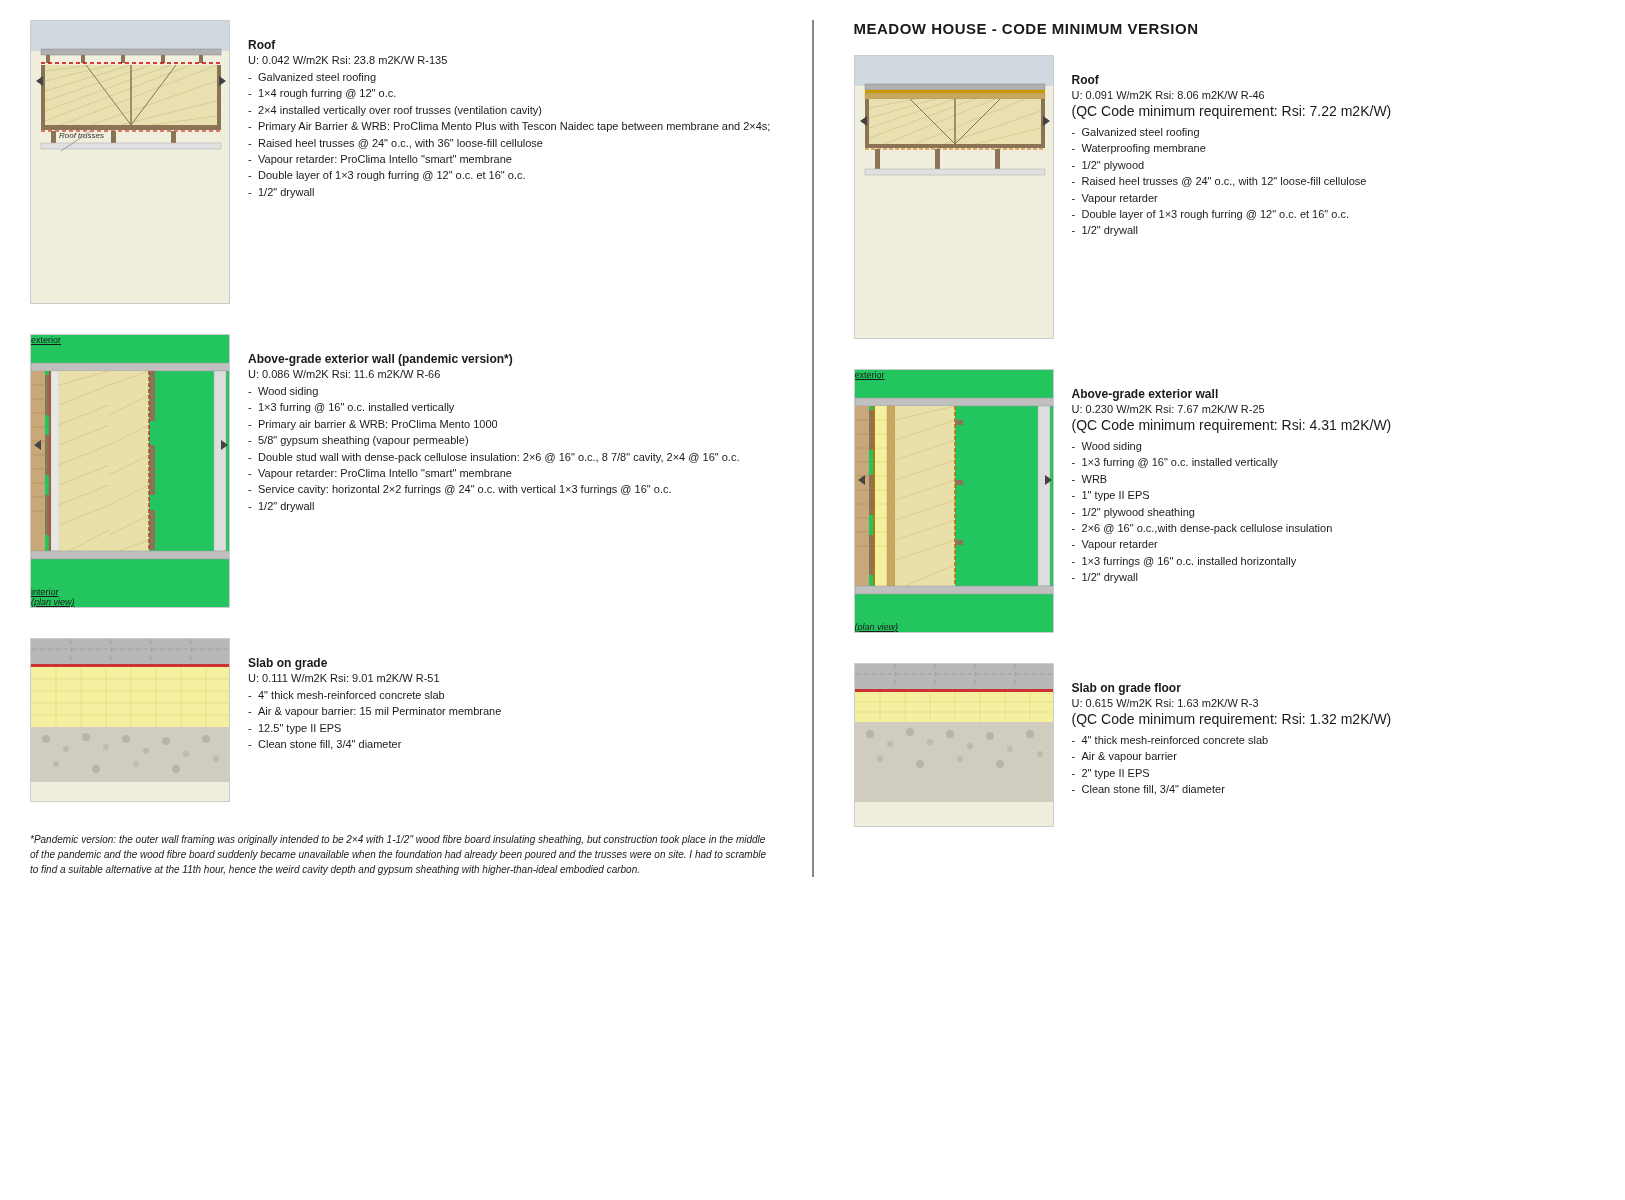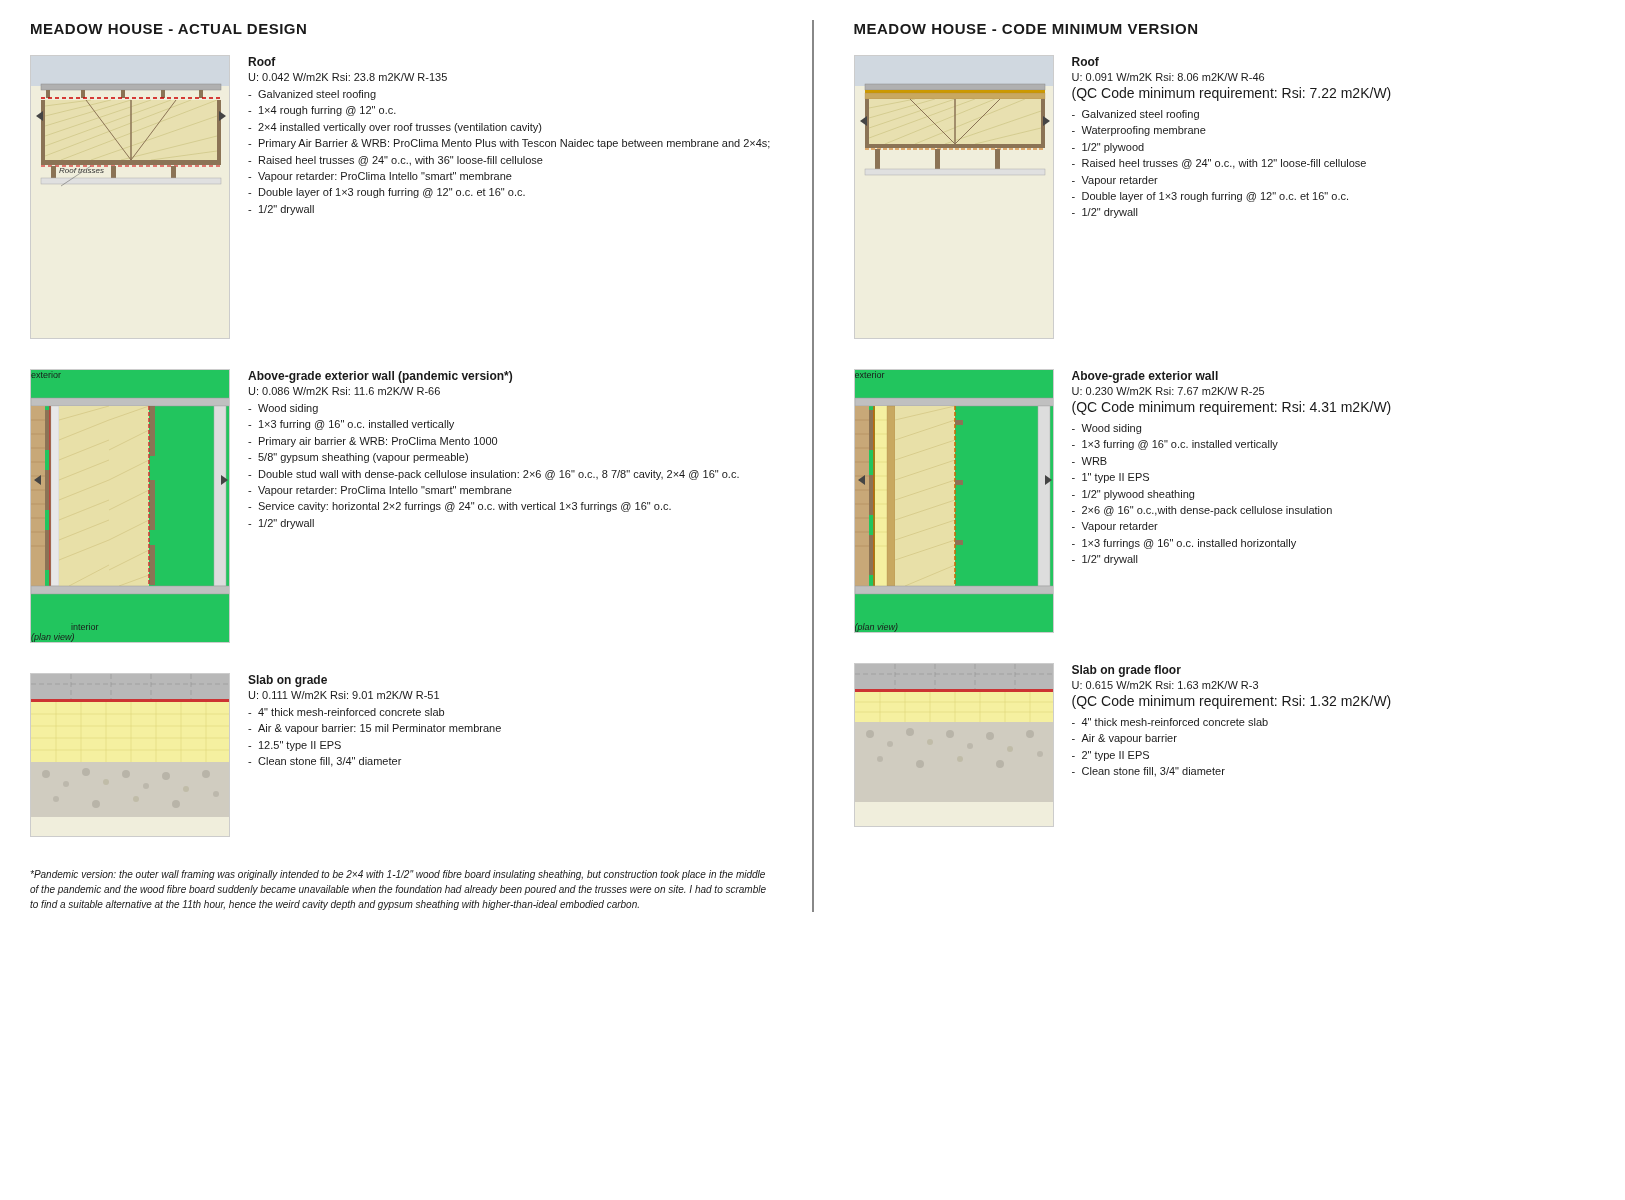--- a/index.html
+++ b/index.html
@@ -44,24 +44,26 @@
     }
 
     .diagram-box {
       flex: 0 0 200px;
       width: 200px;
       min-height: 280px;
       position: relative;
       border: 1px solid #ccc;
       background: #f5f5e8;
       overflow: hidden;
+      text-decoration: underline;
     }
 
     .description-box {
       flex: 1;
+      margin-top: 18px;
     }
 
     .section-title {
       font-weight: bold;
       font-size: 12px;
       margin-bottom: 2px;
     }
 
     .section-metrics {
       font-size: 11px;
@@ -96,21 +98,20 @@
     .exterior-label {
       top: 4px;
       left: 4px;
       font-size: 9px;
     }
 
     .interior-label {
       bottom: 22px;
       left: 4px;
       font-size: 9px;
-      padding-left: 40px;
     }
 
     .plan-view-label {
       bottom: 6px;
       left: 4px;
       font-size: 9px;
       font-style: italic;
     }
 
     .roof-trusses-label {
@@ -154,21 +155,20 @@
       position: relative;
       min-height: 160px;
     }
   </style>
 </head>
 <body>
 
 <div class="page-layout">
 
   <div class="column">
-    <div class="column-title">MEADOW HOUSE - ACTUAL DESIGN</div>
 
     <div class="section">
       <div class="diagram-box roof-diag">
         <svg width="200" height="280">
 
           <rect x="0" y="0" width="200" height="30" fill="#d0d8e0"></rect>
 
           <rect x="10" y="28" width="180" height="6" fill="#b0b0b0" stroke="#888" stroke-width="0.5"></rect>
 
           <rect x="15" y="34" width="4" height="8" fill="#8B7355"></rect>

